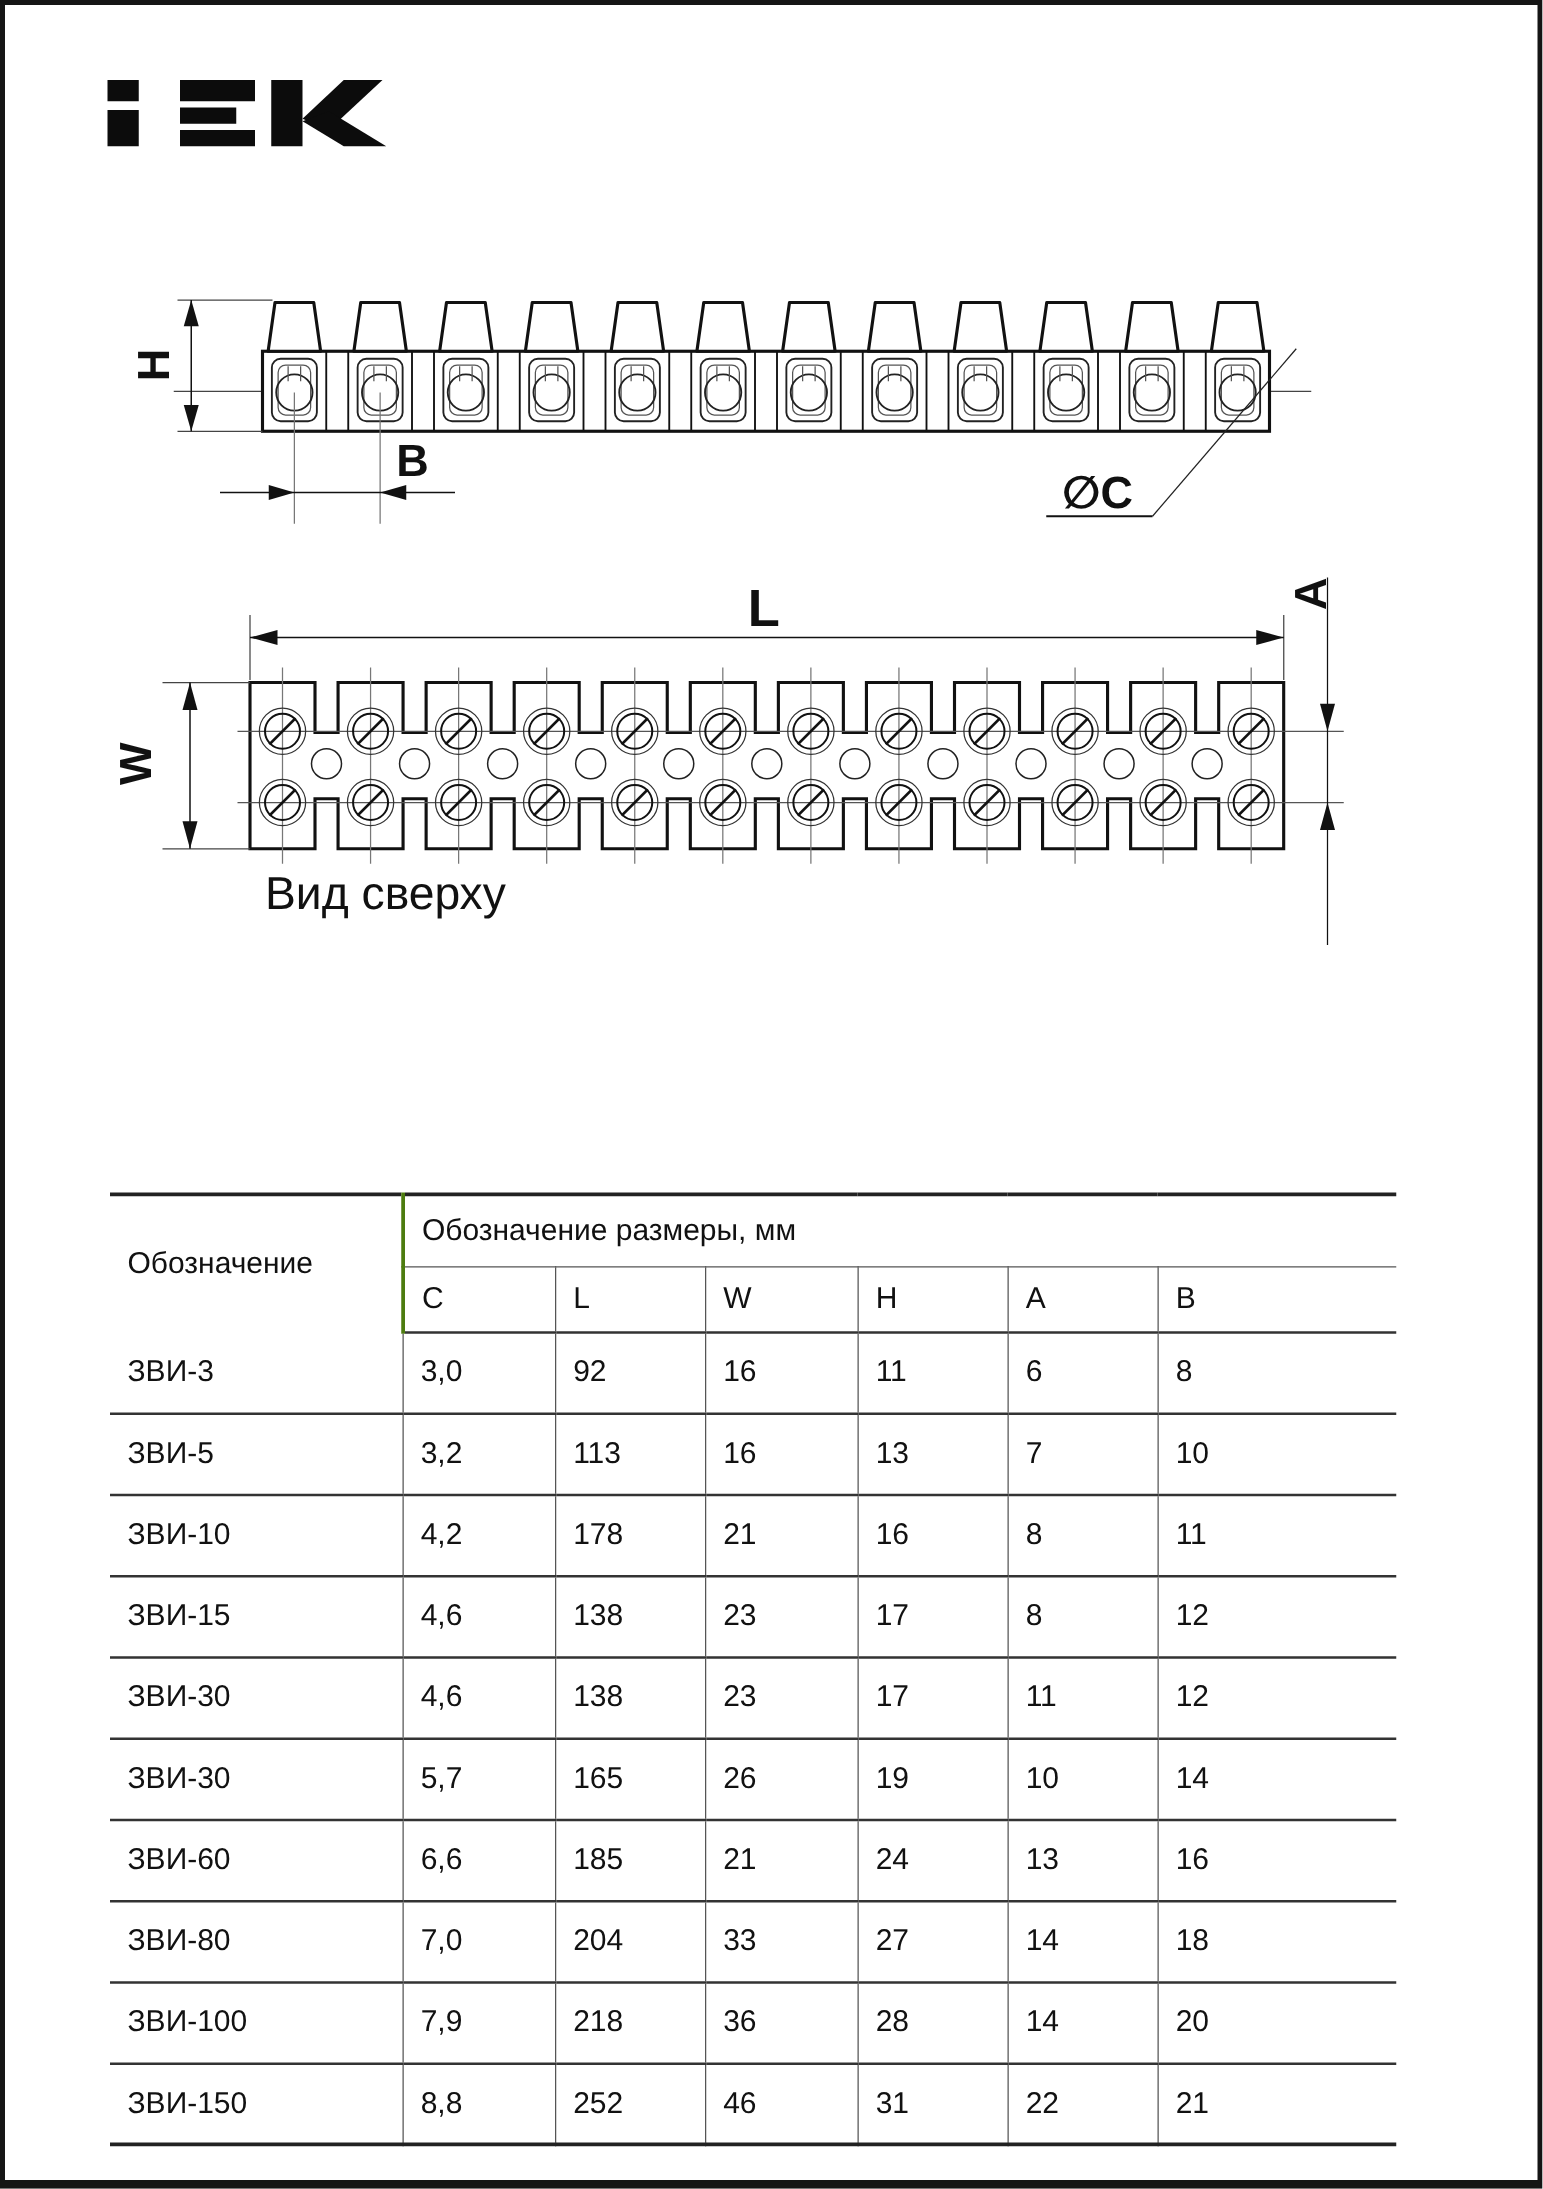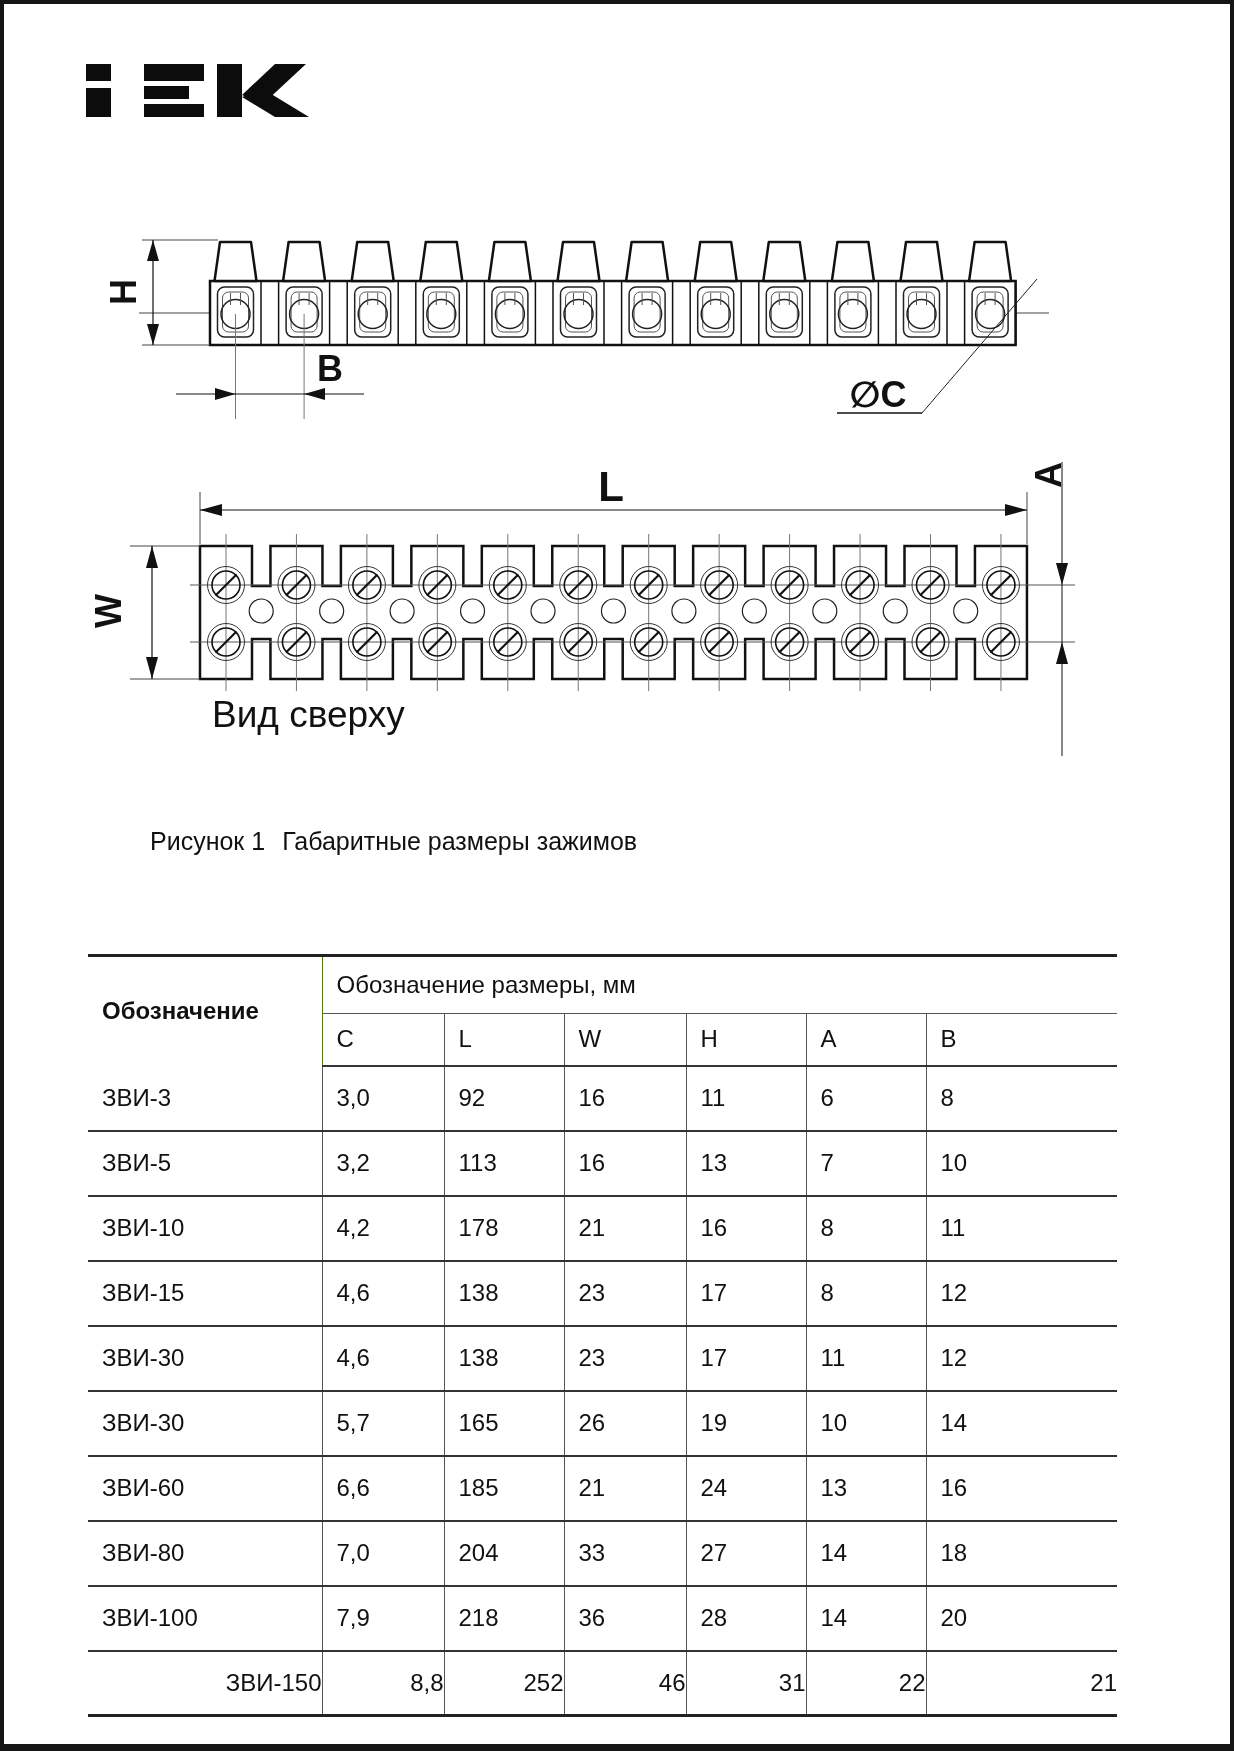--- a/index.html
+++ b/index.html
@@ -6,30 +6,30 @@
   .page{position:relative;width:1234px;height:1751px;background:#fff;box-sizing:border-box;
         border:4px solid #151515;border-bottom-width:7px;overflow:hidden;
         font-family:"Liberation Sans","DejaVu Sans",sans-serif;color:#1a1a1a;}
   .fig{position:absolute;left:0;top:0;}
   .view-label{position:absolute;left:208px;top:690px;font-size:37px;color:#111;}
   .caption{position:absolute;left:146px;top:823px;font-size:25px;color:#111;white-space:nowrap;}
   .caption .cap2{margin-left:17px;}
   table.dims{position:absolute;left:84px;top:950px;width:1029px;border-collapse:collapse;table-layout:fixed;
         border-top:3px solid #222;border-bottom:3px solid #222;font-size:24px;color:#111;}
   table.dims td{padding:0 0 0 14px;vertical-align:middle;text-align:left;overflow:hidden;white-space:nowrap;}
-  td.cdes{border-right:1px solid #4d7c0f;vertical-align:top;padding-top:17px;font-weight:bold;}
+  td.cdes{border-right:3px solid #4d7c0f;vertical-align:top;padding-top:17px;}
   tr.h1{height:58px;}
   tr.h1 td.grp{border-bottom:1px solid #555;}
   tr.h2{height:52px;}
   tr.h2 td{border-right:1px solid #555;border-bottom:2px solid #333;}
   tr.h2 td:last-child{border-right:none;}
   tr.dr{height:65px;}
   tr.dr td{border-right:1px solid #555;border-bottom:2px solid #333;}
   tr.dr td:last-child{border-right:none;}
-  tr.dr:last-child td{border-bottom:none;text-align:right;}
+  tr.dr:last-child td{border-bottom:none;}
   svg text{font-family:"Liberation Sans","DejaVu Sans",sans-serif;font-weight:bold;fill:#111;}
 </style>
 </head>
 <body>
 
 <div class="page">
 
   <svg class="fig" width="1234" height="880" viewBox="0 0 1234 880">
     <title>IEK</title>
     <defs>
@@ -168,23 +168,20 @@
         <line x1="148" y1="542" x2="148" y2="675" stroke="#111" stroke-width="1.2"></line>
         <polygon points="148,542 142,564 154,564" fill="#111"></polygon>
         <polygon points="148,675 142,653 154,653" fill="#111"></polygon>
         <text font-size="36" text-anchor="middle" dominant-baseline="central" transform="rotate(-90 104 607)" x="104" y="607">W</text>
       </g>
     </g>
   </svg>
 
   <div class="view-label">Вид сверху</div>
 
-  <div class="caption">
-    <span>Рисунок 1</span><span class="cap2">Габаритные размеры зажимов</span>
-  </div>
 
   <table class="dims">
     <colgroup>
       <col style="width:234px">
         <col style="width:122px">
         <col style="width:120px">
         <col style="width:122px">
       <col style="width:120px">
         <col style="width:120px">
         <col style="width:191px">

